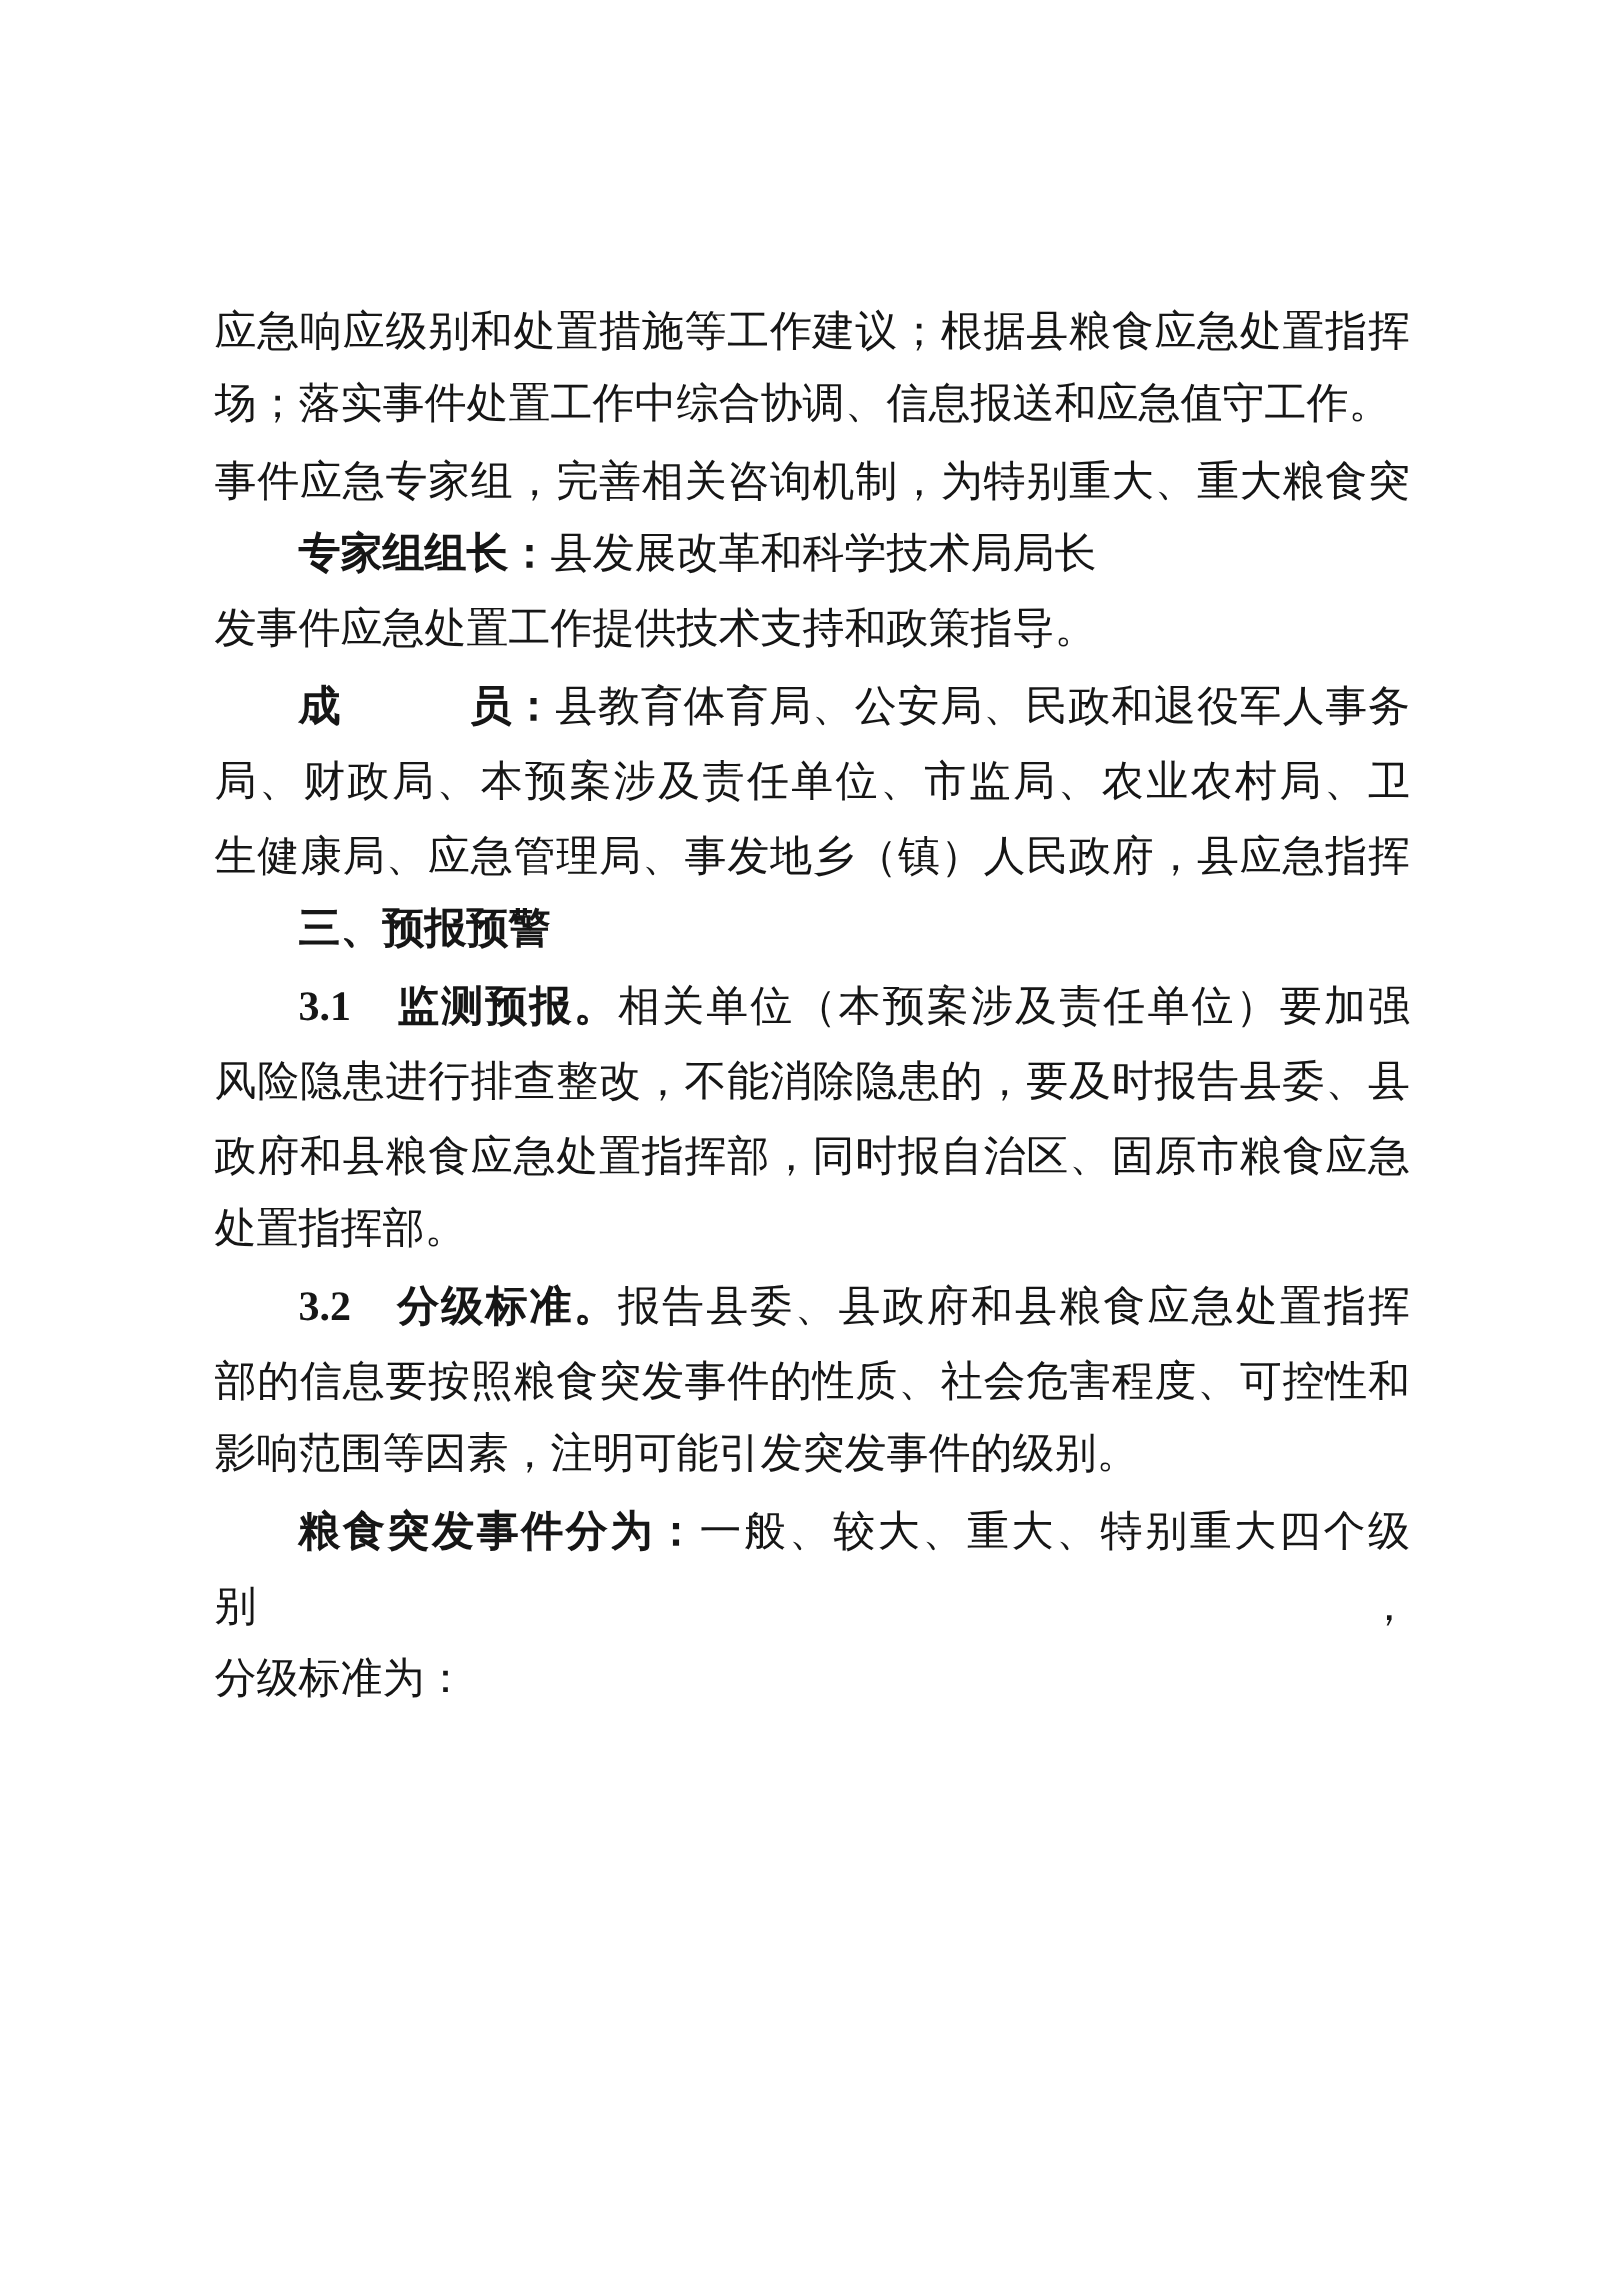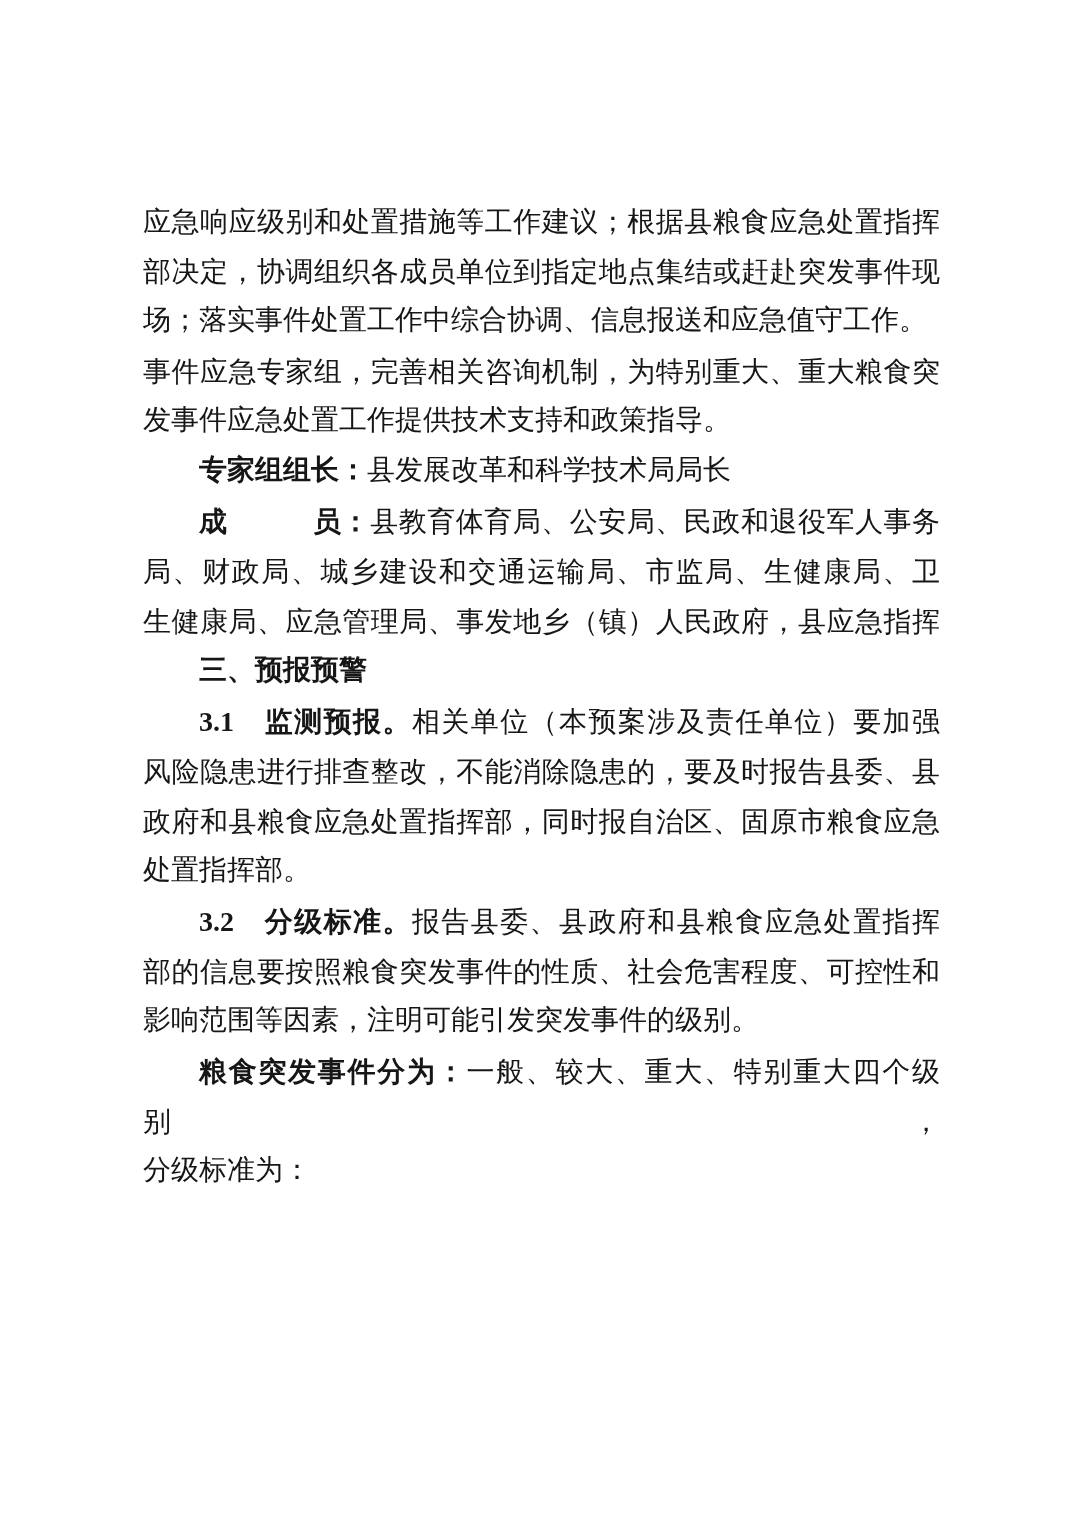--- a/index.html
+++ b/index.html
@@ -35,34 +35,33 @@
     font-weight: bold;
   }
 </style>
 </head>
 <body>
 
 <div class="page">
 
   <div class="line"><span class="b"></span><span>应急响应级别和处置措施等工作建议；根据县粮食应急处置指挥</span></div>
 
-  <div class="line"><span class="b"></span><span>部决定，协调组织各成员单位到指定地点集结或赶赴突发事件现</span></div>
 
   <div class="line last"><span class="b"></span><span>场；落实事件处置工作中综合协调、信息报送和应急值守工作。</span></div>
 
 
   <div class="line"><span class="b"></span><span>事件应急专家组，完善相关咨询机制，为特别重大、重大粮食突</span></div>
 
+  <div class="line indent last"><span class="b">专家组组长：</span><span>县发展改革和科学技术局局长</span></div>
+
   <div class="line last"><span class="b"></span><span>发事件应急处置工作提供技术支持和政策指导。</span></div>
-
-  <div class="line indent last"><span class="b">专家组组长：</span><span>县发展改革和科学技术局局长</span></div>
 
   <div class="line indent"><span class="b">成　　　员：</span><span>县教育体育局、公安局、民政和退役军人事务</span></div>
 
-  <div class="line"><span class="b"></span><span>局、财政局、城乡建设和交通运输局、市监局、生健康局、卫</span></div>
+  <div class="line"><span class="b"></span><span>局、财政局、本预案涉及责任单位、市监局、农业农村局、卫</span></div>
 
   <div class="line"><span class="b"></span><span>生健康局、应急管理局、事发地乡（镇）人民政府，县应急指挥</span></div>
 
 
   <div class="line indent last"><span class="b">三、预报预警</span><span></span></div>
 
   <div class="line indent"><span class="b">3.1　监测预报。</span><span>相关单位（本预案涉及责任单位）要加强</span></div>
 
 
   <div class="line"><span class="b"></span><span>风险隐患进行排查整改，不能消除隐患的，要及时报告县委、县</span></div>

